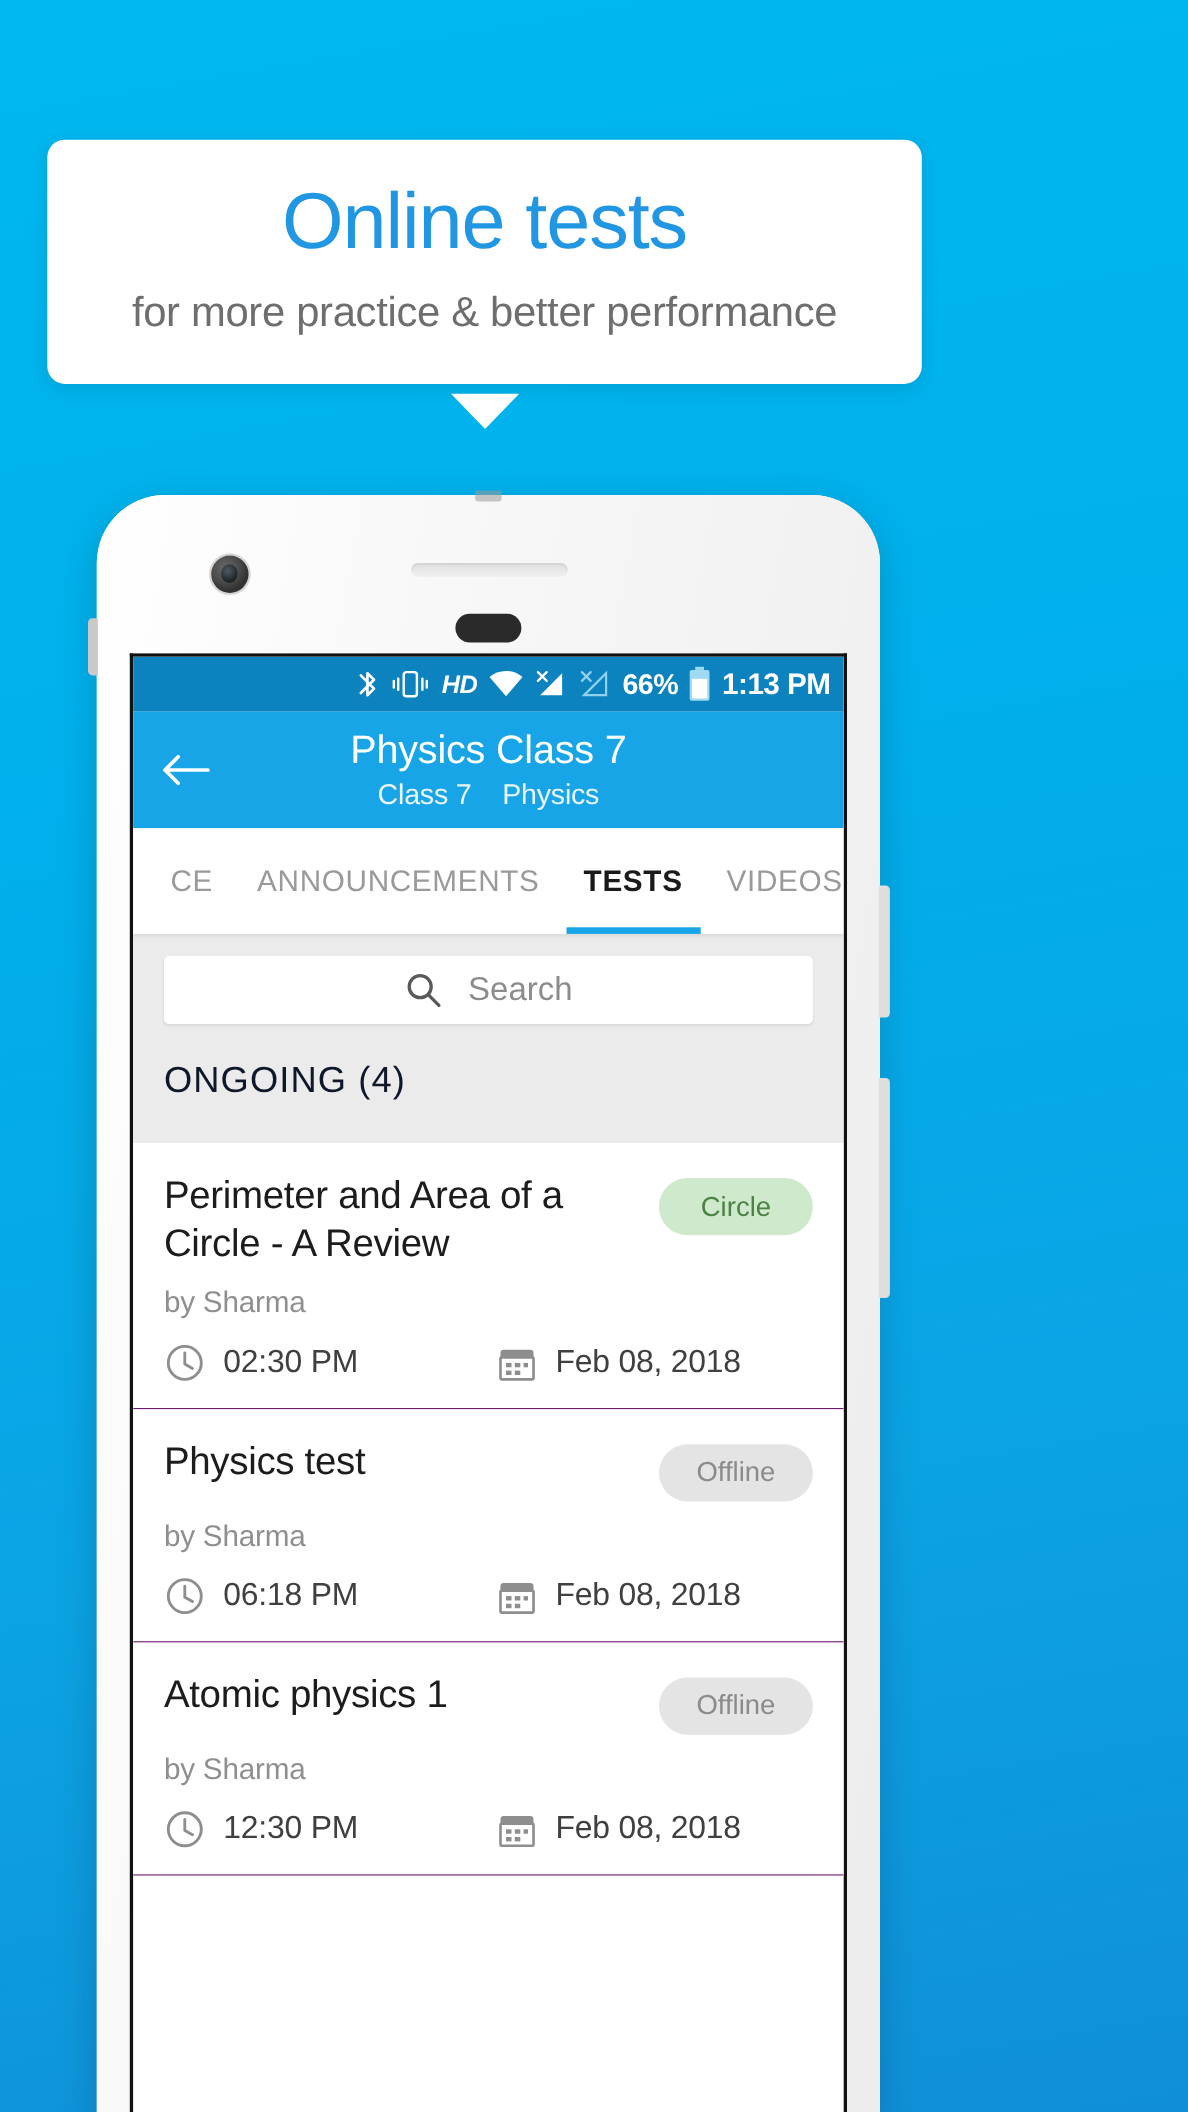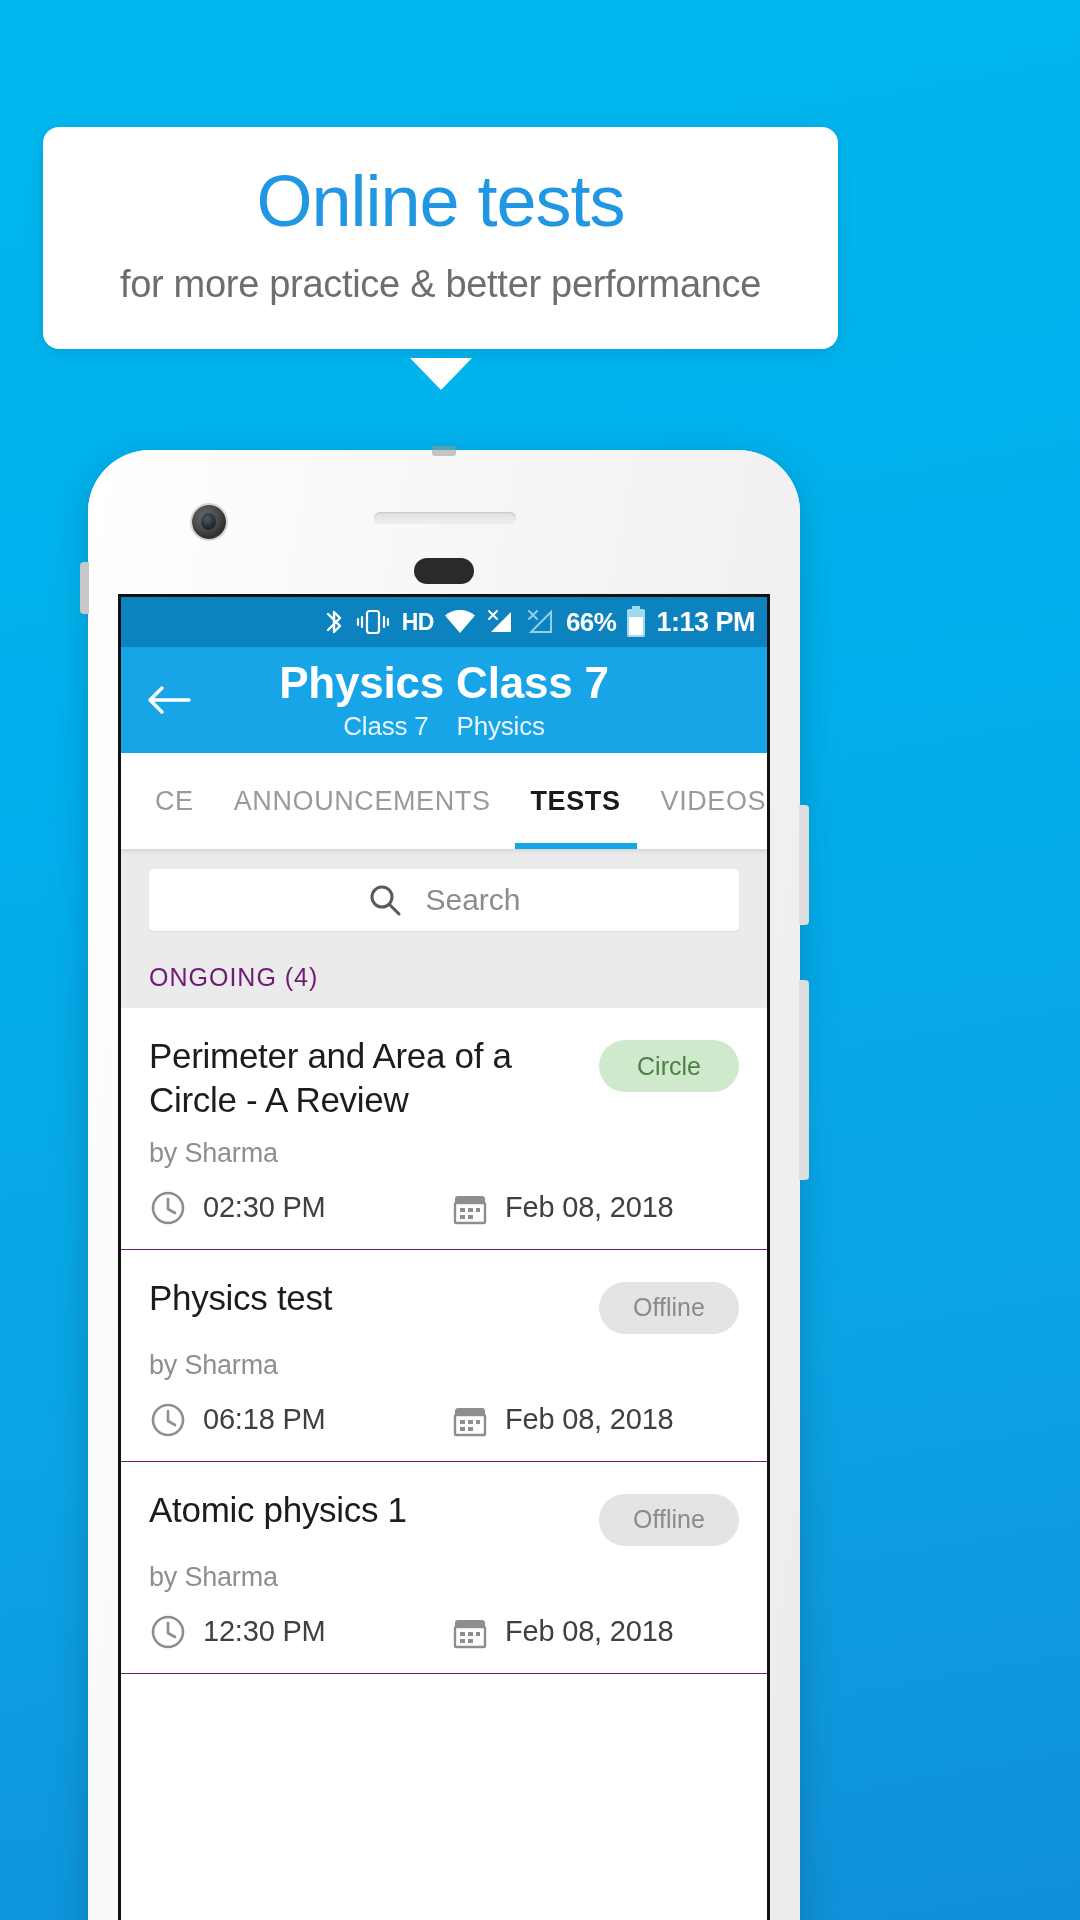--- a/index.html
+++ b/index.html
@@ -79,34 +79,34 @@
     border:3px solid #111; border-bottom:none;
   }
 
   
   .statusbar {
     height:50px; background:#0c82bf; display:flex; align-items:center;
     justify-content:flex-end; padding-right:12px; gap:10px; color:#fff;
   }
   .sb-icon { display:flex; align-items:center; }
   .sb-text { font-size:26px; font-weight:700; letter-spacing:-0.5px; }
-  .sb-hd { font-size:23px; font-weight:700; letter-spacing:-0.5px;}
+  .sb-hd { font-size:23px; font-weight:700; font-style:italic; letter-spacing:-0.5px;}
   .sb-time { font-size:27px; font-weight:700; letter-spacing:-0.5px; }
 
   
   .appbar {
     height:106px; background:#18a5e8; display:flex; align-items:center; position:relative;
   }
   .back-btn {
     width:96px; display:flex; align-items:center; justify-content:center;
   }
   .appbar-titles {
     position:absolute; left:0; right:0; text-align:center; pointer-events:none;
   }
-  .appbar-title { color:#fff; font-size:44px; font-weight:700; letter-spacing:-0.2px; line-height:1.12; }
+  .appbar-title { color:#fff; font-size:36px; font-weight:400; letter-spacing:-0.2px; line-height:1.12; }
   .appbar-sub { color:#eaf7ff; font-size:26px; font-weight:400; margin-top:4px; letter-spacing:-0.2px;}
   .appbar-sub span { margin:0 14px; }
 
   
   .tabs {
     height:96px; background:#fff; display:flex; align-items:flex-end;
     box-shadow:0 2px 4px rgba(0,0,0,0.10); position:relative; z-index:3;
   }
   .tab {
     font-size:27px; letter-spacing:0.6px; color:#9a9a9a; font-weight:400;
@@ -122,22 +122,22 @@
   
   .search-wrap { background:#ebebeb; padding:20px 28px 18px 28px; }
   .search-box {
     background:#fff; height:62px; border-radius:5px; display:flex; align-items:center;
     justify-content:center; gap:22px; box-shadow:0 1px 2px rgba(0,0,0,.07);
   }
   .search-ph { font-size:30px; color:#8c8c8c; }
 
   
   .section-head {
-    background:#ebebeb; padding:14px 28px 16px 28px;
-    font-size:25px; color:#701a75; letter-spacing:1px;
+    background:#ebebeb; padding:14px 28px 38px 28px;
+    font-size:33px; color:#0f172a; letter-spacing:1px;
   }
 
   
   .list { background:#fff; }
   .card { padding:26px 28px 22px 28px; border-bottom:1px solid #701a75; position:relative; }
   .card-top { display:flex; align-items:flex-start; gap:14px; }
   .card-title {
     font-size:35px; color:#1c1c1c; font-weight:400; line-height:1.25; flex:1;
     letter-spacing:-0.3px;
   }

